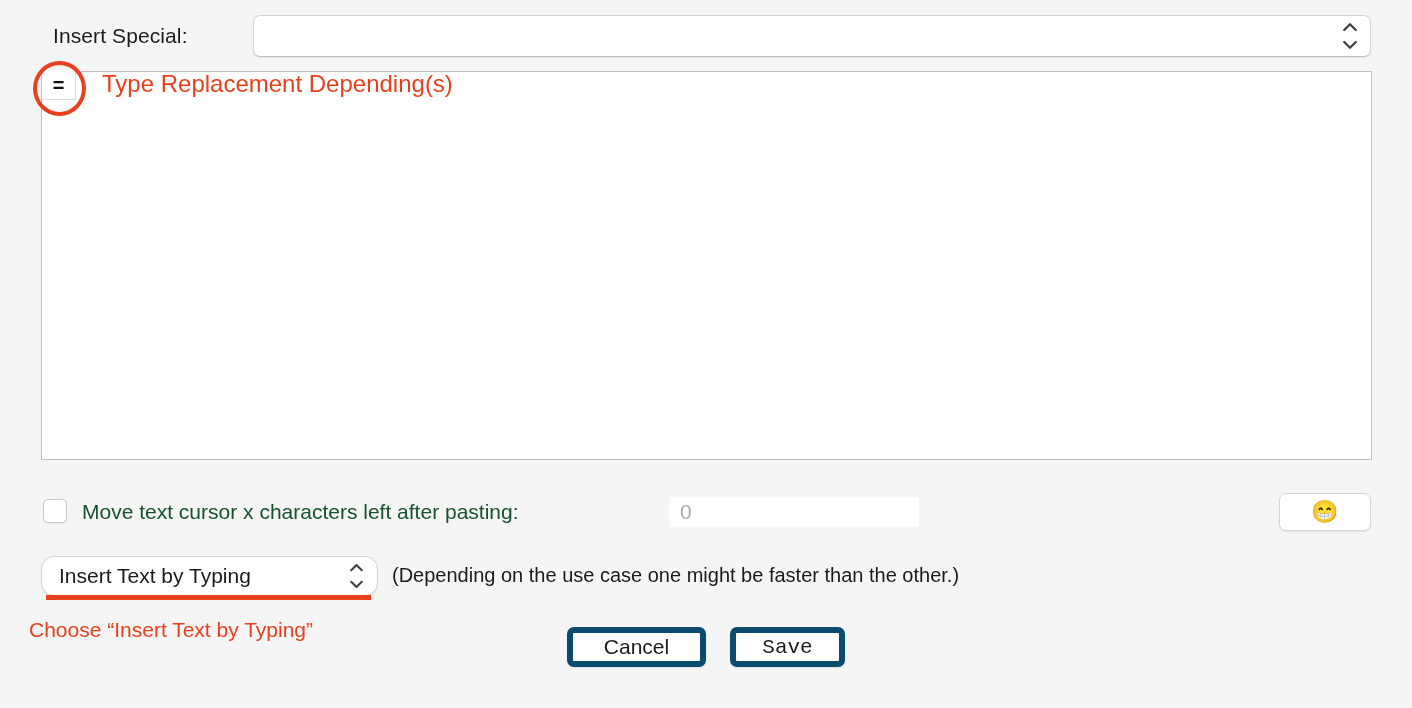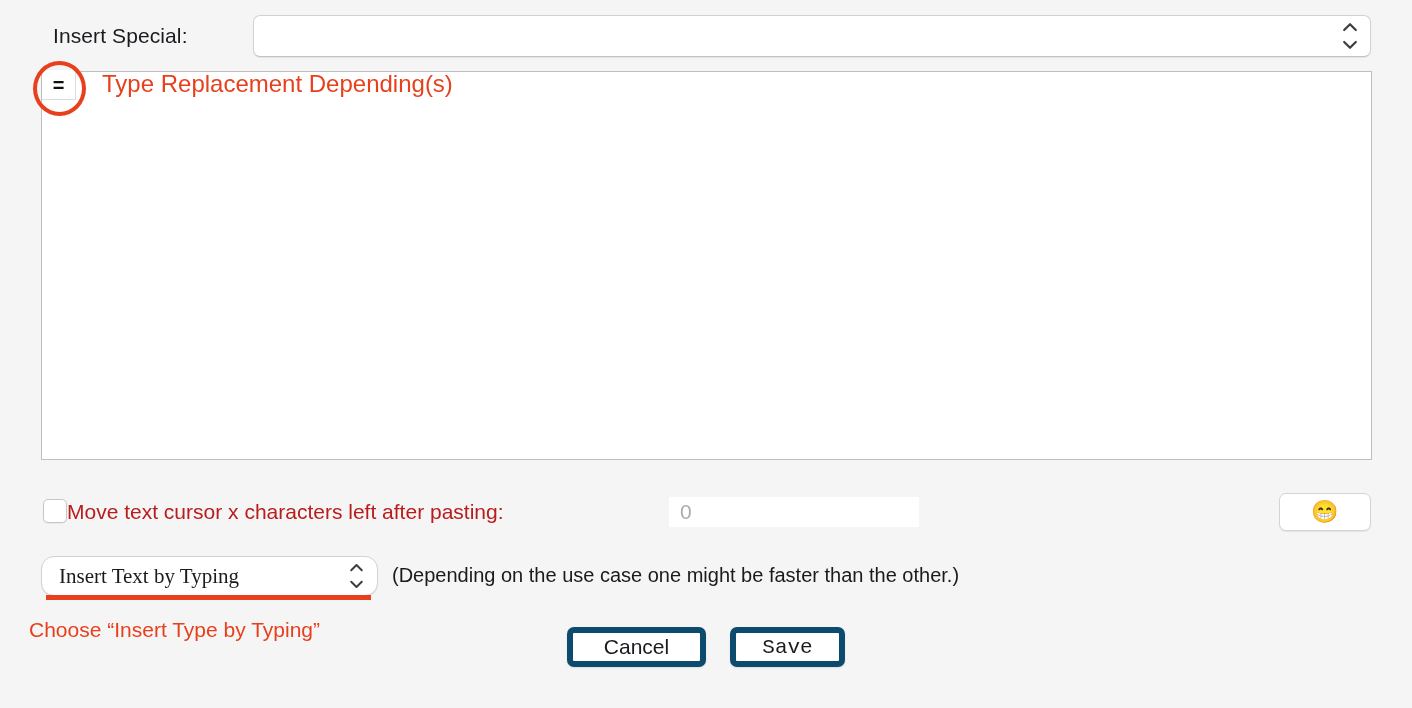--- a/index.html
+++ b/index.html
@@ -160,25 +160,25 @@
     width: 24px;
     height: 24px;
     background: #ffffff;
     border: 1px solid #c6c6c6;
     border-radius: 5px;
     box-sizing: border-box;
     box-shadow: 0 1px 1px rgba(0,0,0,0.05);
   }
   .checkbox-label {
     position: absolute;
-    left: 67px;
+    left: 82px;
     top: 17px;
     transform: translateY(-50%);
     font-size: 21px;
-    color: #b91c1c;
+    color: #14532d;
     white-space: nowrap;
   }
   .cursor-field {
     position: absolute;
     left: 669px;
     top: 2px;
     width: 250px;
     height: 30px;
     background: #ffffff;
     border: none;
@@ -222,21 +222,20 @@
     position: absolute;
     left: 41px;
     top: 0;
     width: 337px;
     height: 40px;
     background: #ffffff;
     border: 1px solid #d2d2d2;
     border-radius: 13px;
     box-sizing: border-box;
     box-shadow: 0 1px 1px rgba(0,0,0,0.07);
-    font-family: Liberation Serif, serif;
   }
   .popup-label {
     position: absolute;
     left: 17px;
     top: 50%;
     transform: translateY(-50%);
     font-size: 21px;
     color: #1b1b1f;
     white-space: nowrap;
   }
@@ -338,20 +337,20 @@
         </svg>
         <svg width="15" height="10" viewBox="0 0 16 11" aria-hidden="true">
           <path d="M2.2 3 L8 8.8 L13.8 3" fill="none" stroke="#3d3d3f" stroke-width="2.2" stroke-linecap="round" stroke-linejoin="round"></path>
         </svg>
       </span>
     </div>
     <div class="note-text">(Depending on the use case one might be faster than the other.)</div>
   </div>
 
   <div class="annot-underline"></div>
-  <div class="annot-choose">Choose “Insert Type by Typing”</div>
+  <div class="annot-choose">Choose “Insert Text by Typing”</div>
 
   <div class="dialog-buttons">
     <div class="push-button btn-cancel">Cancel</div>
     <div class="push-button btn-save">Save</div>
   </div>
 
 </div>
 
 </body></html>

